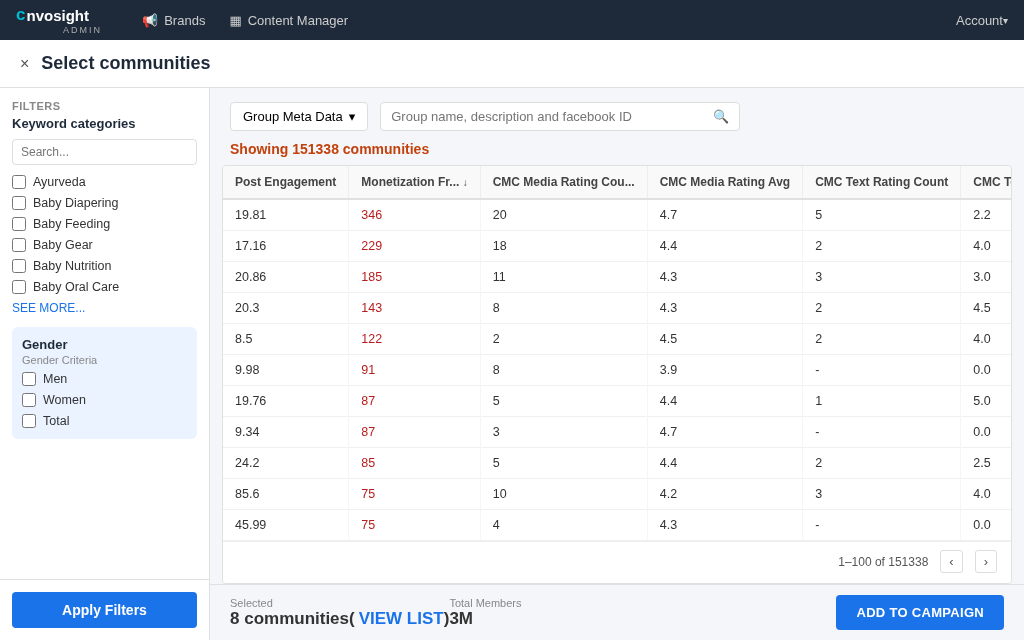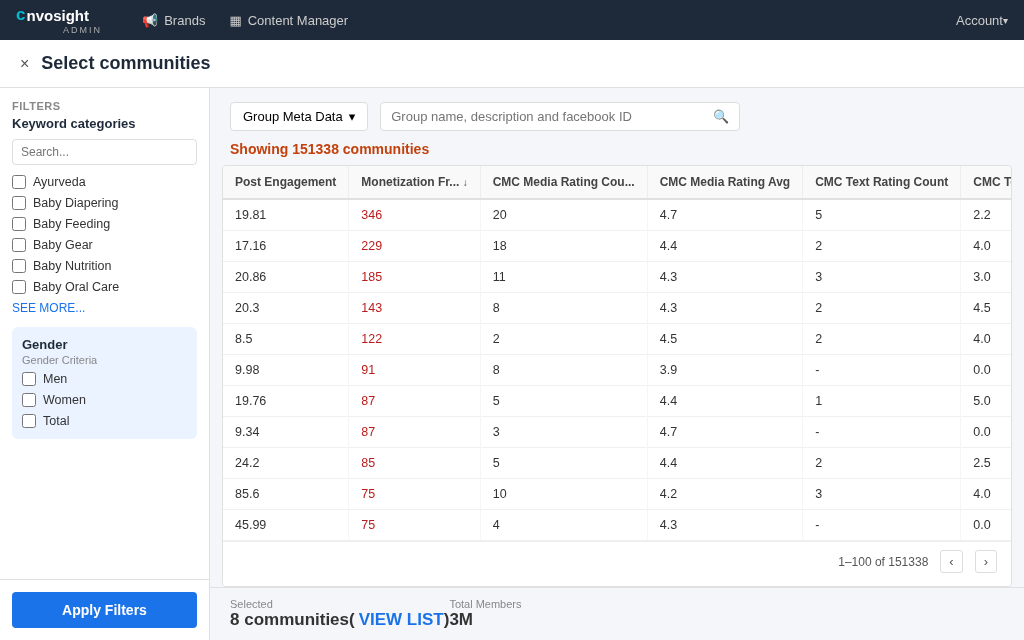--- a/index.html
+++ b/index.html
@@ -541,15 +541,16 @@
         <span class="label">Selected</span>
         <span class="value">
           <span>8 communities(</span><a class="view-list-link">VIEW LIST</a><span>)</span>
         </span>
       </div>
       <div class="footer-info">
         <span class="label">Total Members</span>
         <span class="value">3M</span>
       </div>
       <div class="footer-spacer"></div>
+      <button class="add-btn">ADD TO CAMPAIGN</button>
     </div>
   </div>
 </div>
 
 </body></html>

